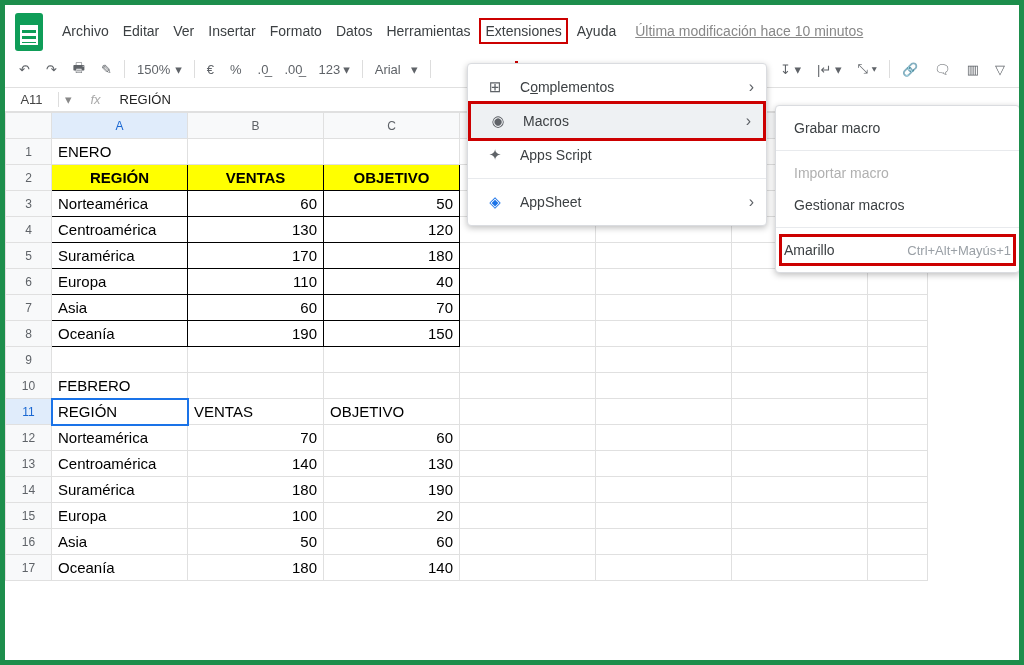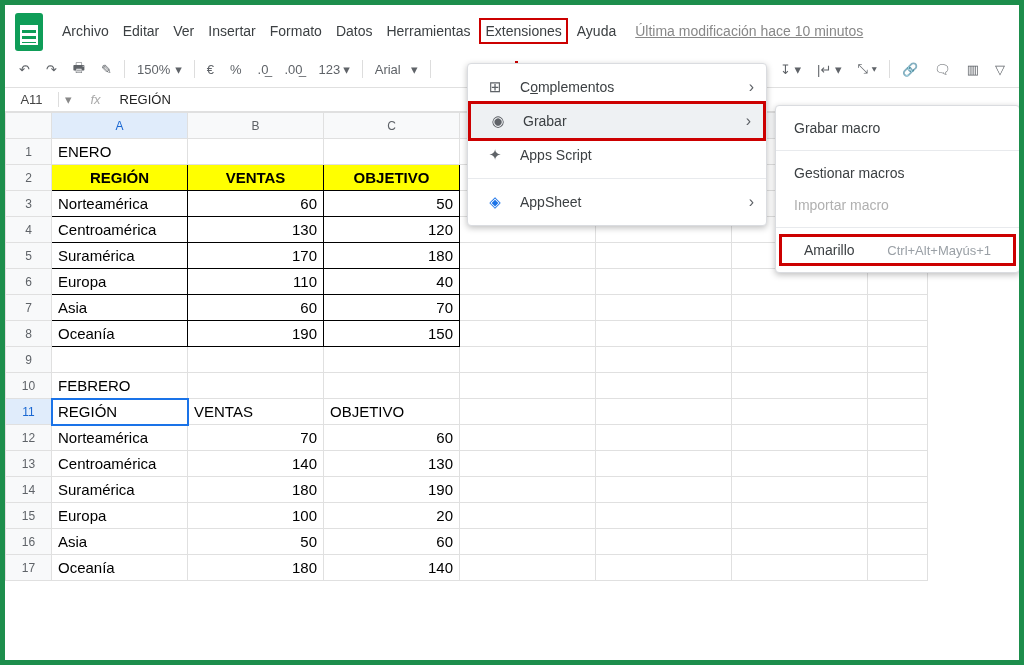--- a/index.html
+++ b/index.html
@@ -41,21 +41,21 @@
 .dropdown.menu-ext { top:58px; left:462px; width:300px; padding:6px 0; }
 .dd-item { display:flex; align-items:center; padding:8px 18px; gap:16px; position:relative; }
 .dd-item.underlined span.u { text-decoration:underline; }
 .dd-item.submenu::after { content:"›"; position:absolute; right:12px; color:#5f6368; font-size:16px; }
 .dd-item.highlight { background:#eef1f3; border:3px solid #c00; margin:-3px 0; }
 .dd-divider { height:1px; background:#e8eaed; margin:6px 0; }
 .dd-ico { width:18px; height:18px; display:flex; align-items:center; justify-content:center; color:#5f6368; font-size:15px; }
 .dropdown.menu-mac { top:100px; left:770px; width:245px; padding:6px 0; }
 .dd-item.disabled { color:#b0b0b0; }
 .dd-item.shortcut span.sc { margin-left:auto; color:#9aa0a6; font-size:13px; }
-.dd-item.amarillo { border:3px solid #c00; margin:0 3px; padding:5px 22px; }
+.dd-item.amarillo { border:3px solid #c00; margin:0 3px; padding:5px 2px; }
 
 .arrow-line { position:absolute; background:#c00; z-index:5; }
 .arrow-head { position:absolute; width:0; height:0; z-index:5; }
 </style>
 </head>
 <body>
 
 <div class="titlebar">
   <div class="sheets-logo"></div>
   <div>
@@ -298,43 +298,43 @@
 </table>
 </div>
 
 <div class="dropdown menu-ext">
   <div class="dd-item underlined submenu">
     <span class="dd-ico">⊞</span>
     <span>C<span class="u">o</span>mplementos</span>
   </div>
   <div class="dd-item highlight submenu">
     <span class="dd-ico">◉</span>
-    <span>Grabar</span>
+    <span>Macros</span>
   </div>
   <div class="dd-item">
     <span class="dd-ico">✦</span>
     <span>Apps Script</span>
   </div>
   <div class="dd-divider"></div>
   <div class="dd-item submenu">
     <span class="dd-ico" style="color:#1a73e8">◈</span>
     <span>AppSheet</span>
   </div>
 </div>
 
 <div class="dropdown menu-mac">
   <div class="dd-item">
     <span>Grabar macro</span>
   </div>
   <div class="dd-divider"></div>
+  <div class="dd-item disabled">
+    <span>Importar macro</span>
+  </div>
   <div class="dd-item">
     <span>Gestionar macros</span>
-  </div>
-  <div class="dd-item disabled">
-    <span>Importar macro</span>
   </div>
   <div class="dd-divider"></div>
   <div class="dd-item shortcut amarillo">
     <span>Amarillo</span>
     <span class="sc">Ctrl+Alt+Mayús+1</span>
   </div>
 </div>
 
 <div class="arrow-line" style="top:56px; left:510px; width:3px; height:52px;"></div>
 <div class="arrow-head" style="top:106px; left:504px; border-left:8px solid transparent;border-right:8px solid transparent;border-top:10px solid #c00;"></div>

